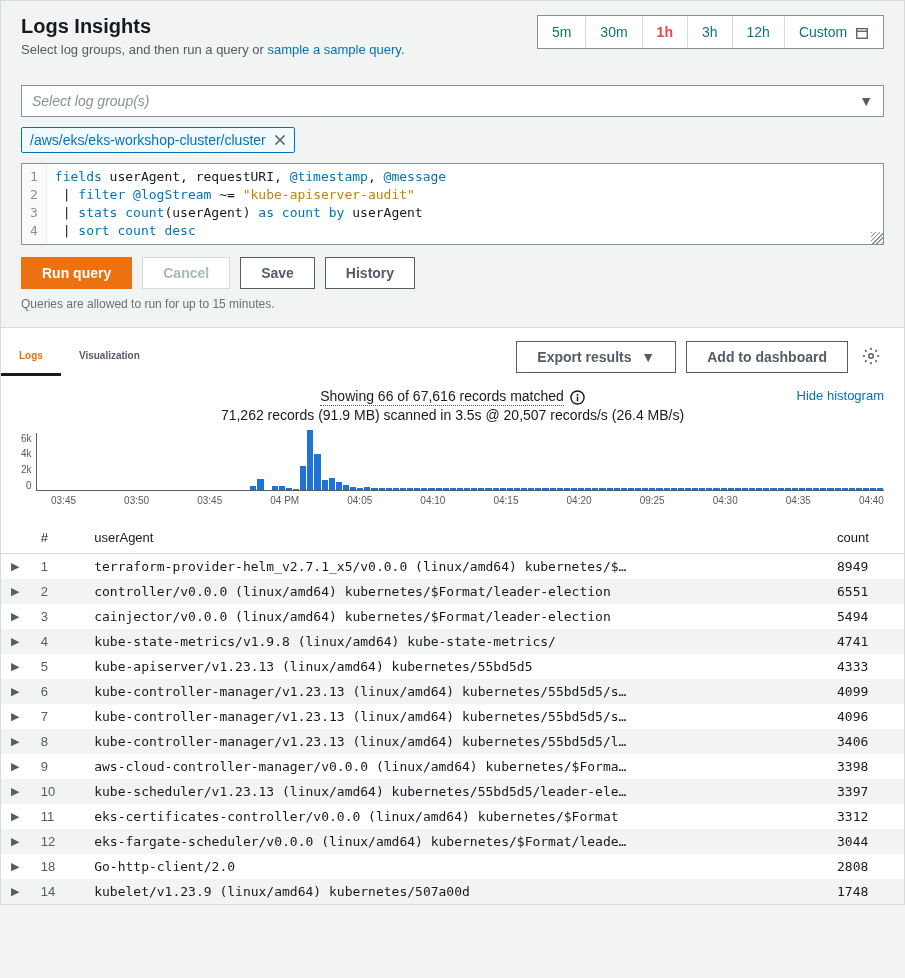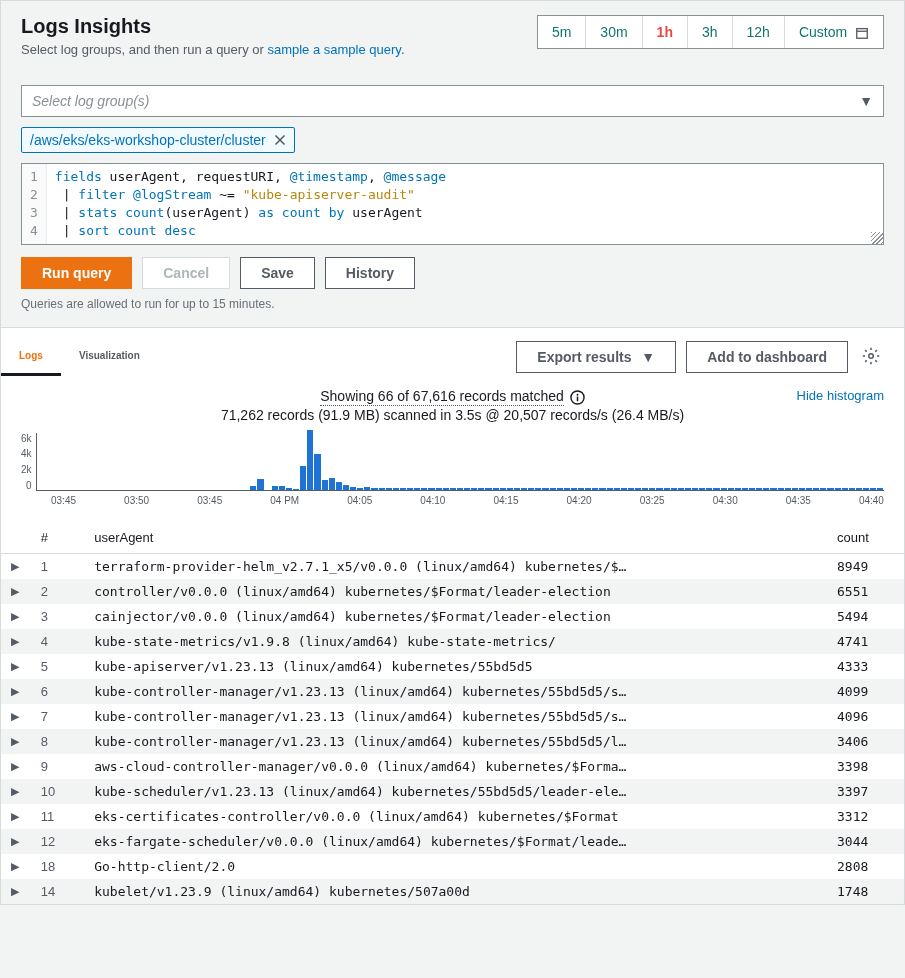--- a/index.html
+++ b/index.html
@@ -373,21 +373,21 @@
     </div>
     <div class="x-axis" id="x-axis">
         <div>03:45</div>
         <div>03:50</div>
         <div>03:45</div>
         <div>04 PM</div>
         <div>04:05</div>
         <div>04:10</div>
         <div>04:15</div>
         <div>04:20</div>
-        <div>03:25</div>
+        <div>09:25</div>
         <div>04:30</div>
         <div>04:35</div>
         <div>04:40</div>
       </div>
   </div>
 
   <div class="table-area">
     <table>
       <thead>
         <tr>

